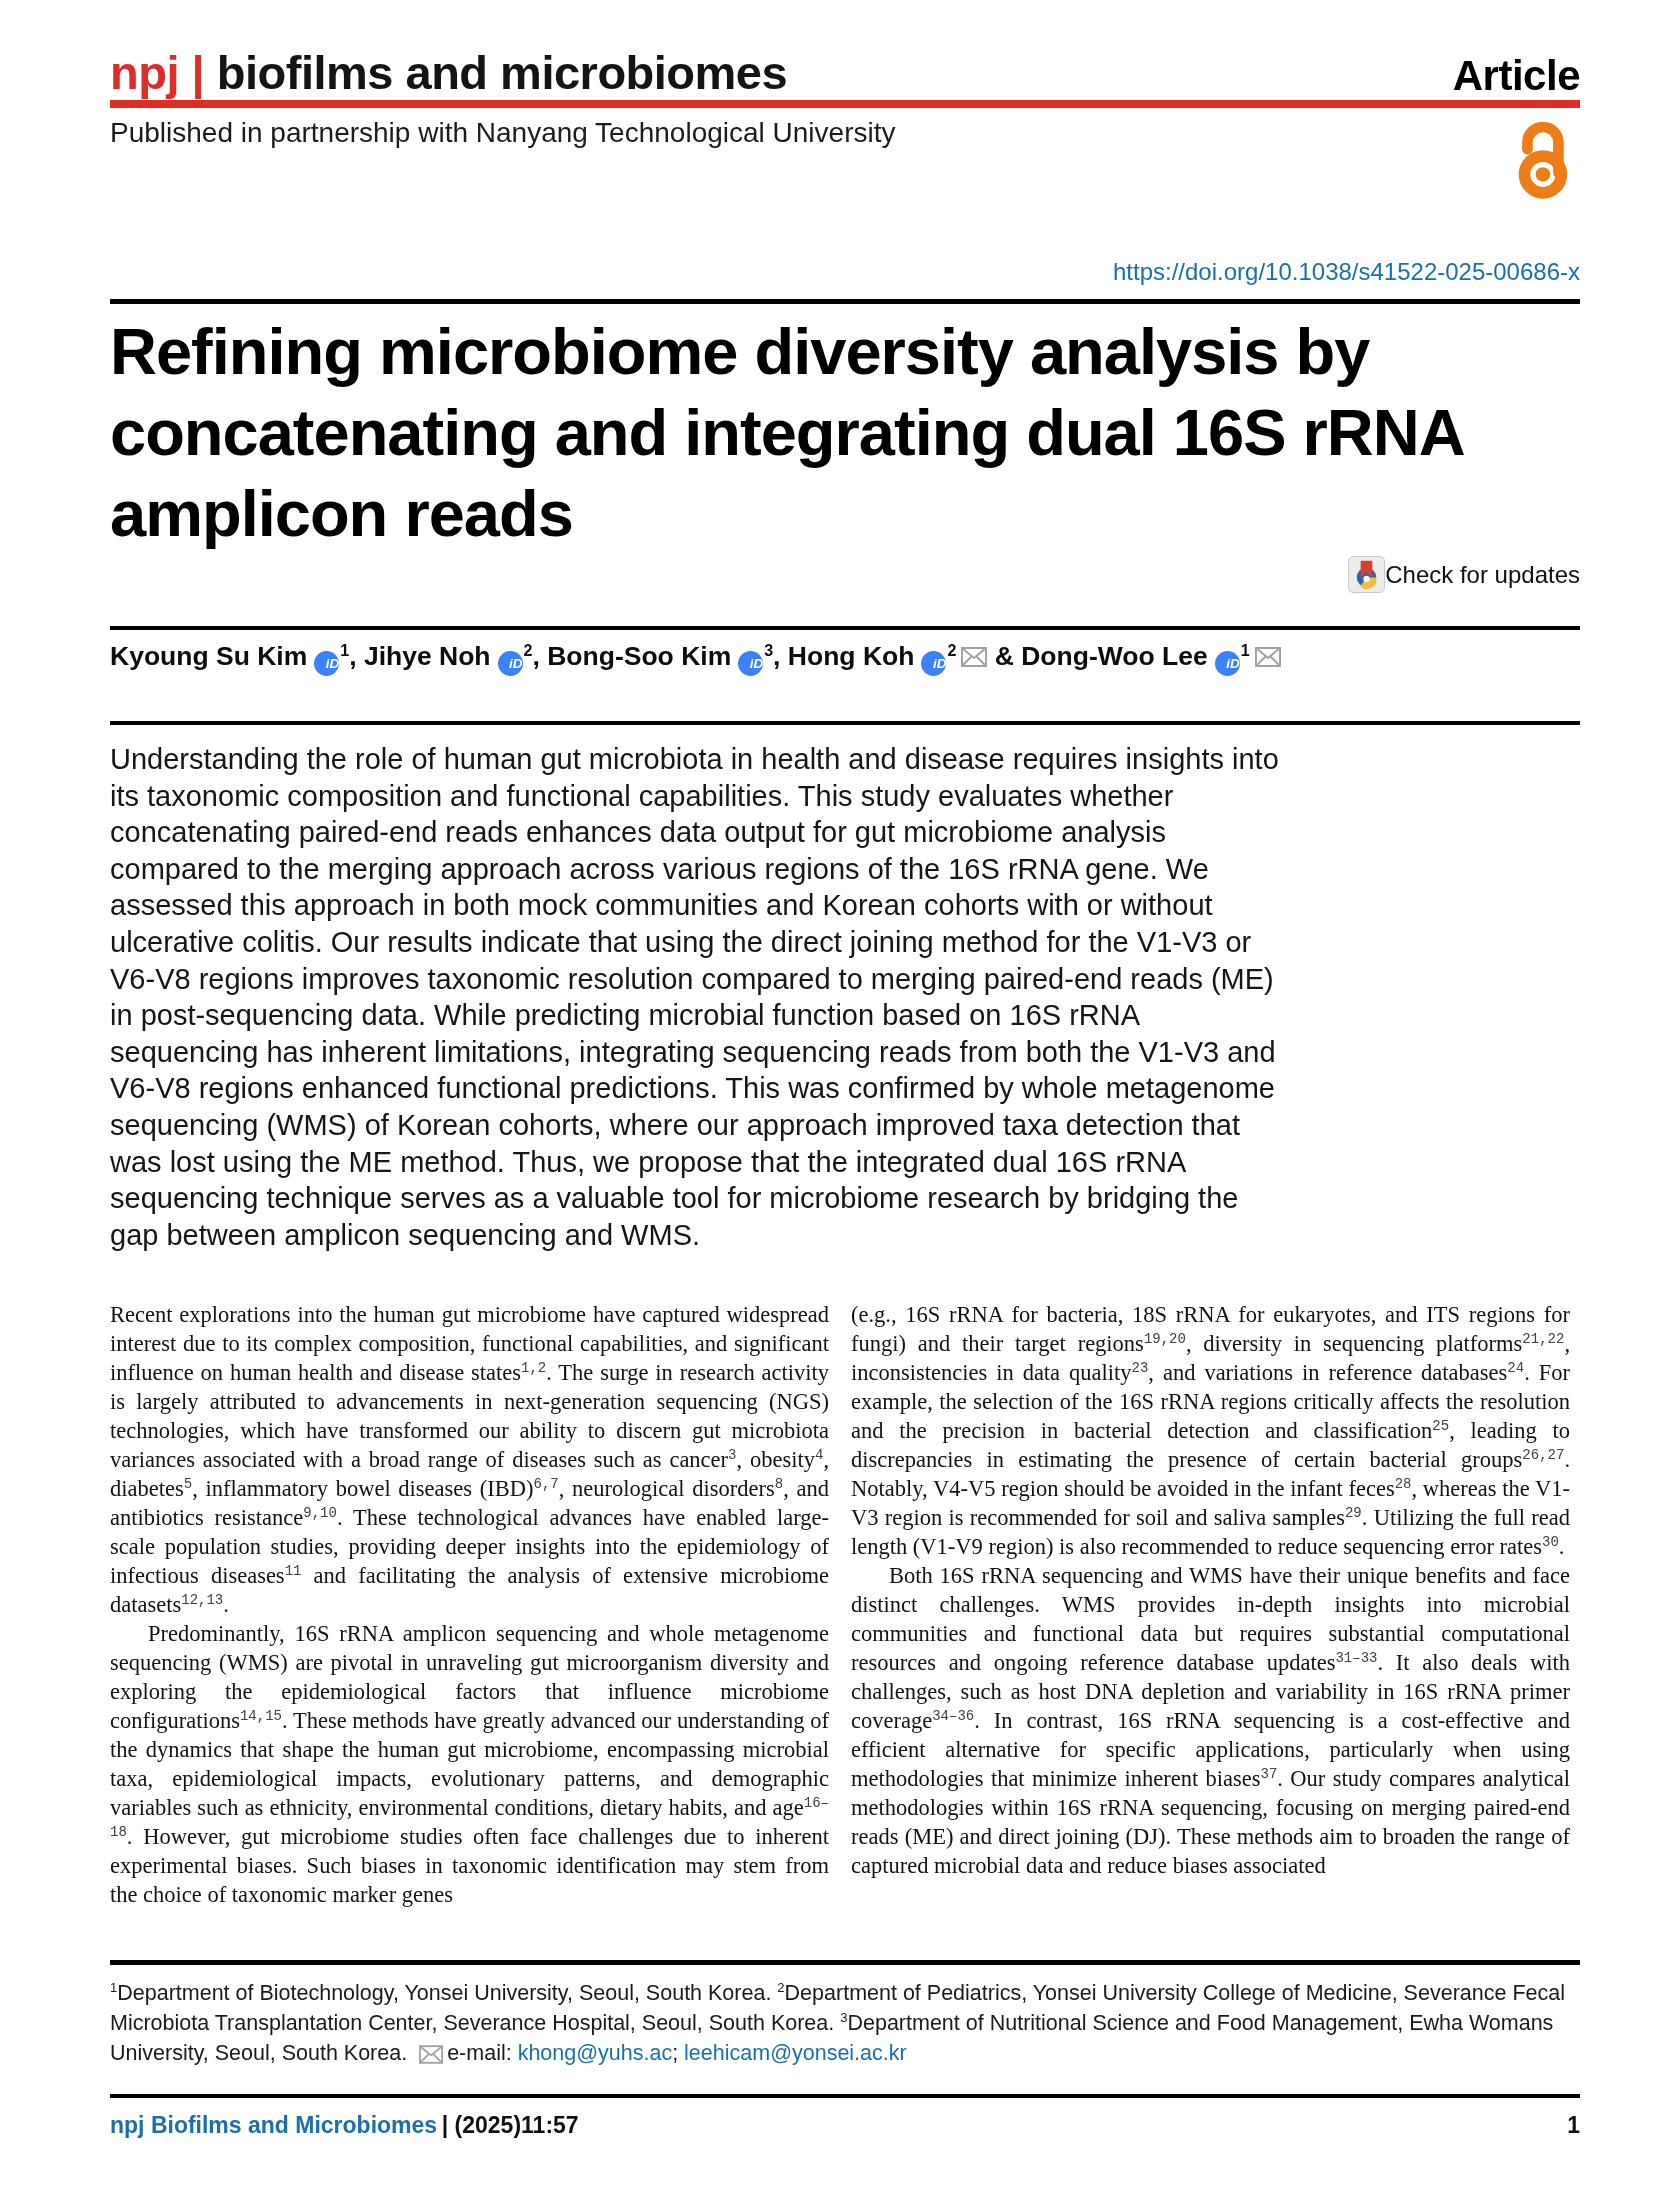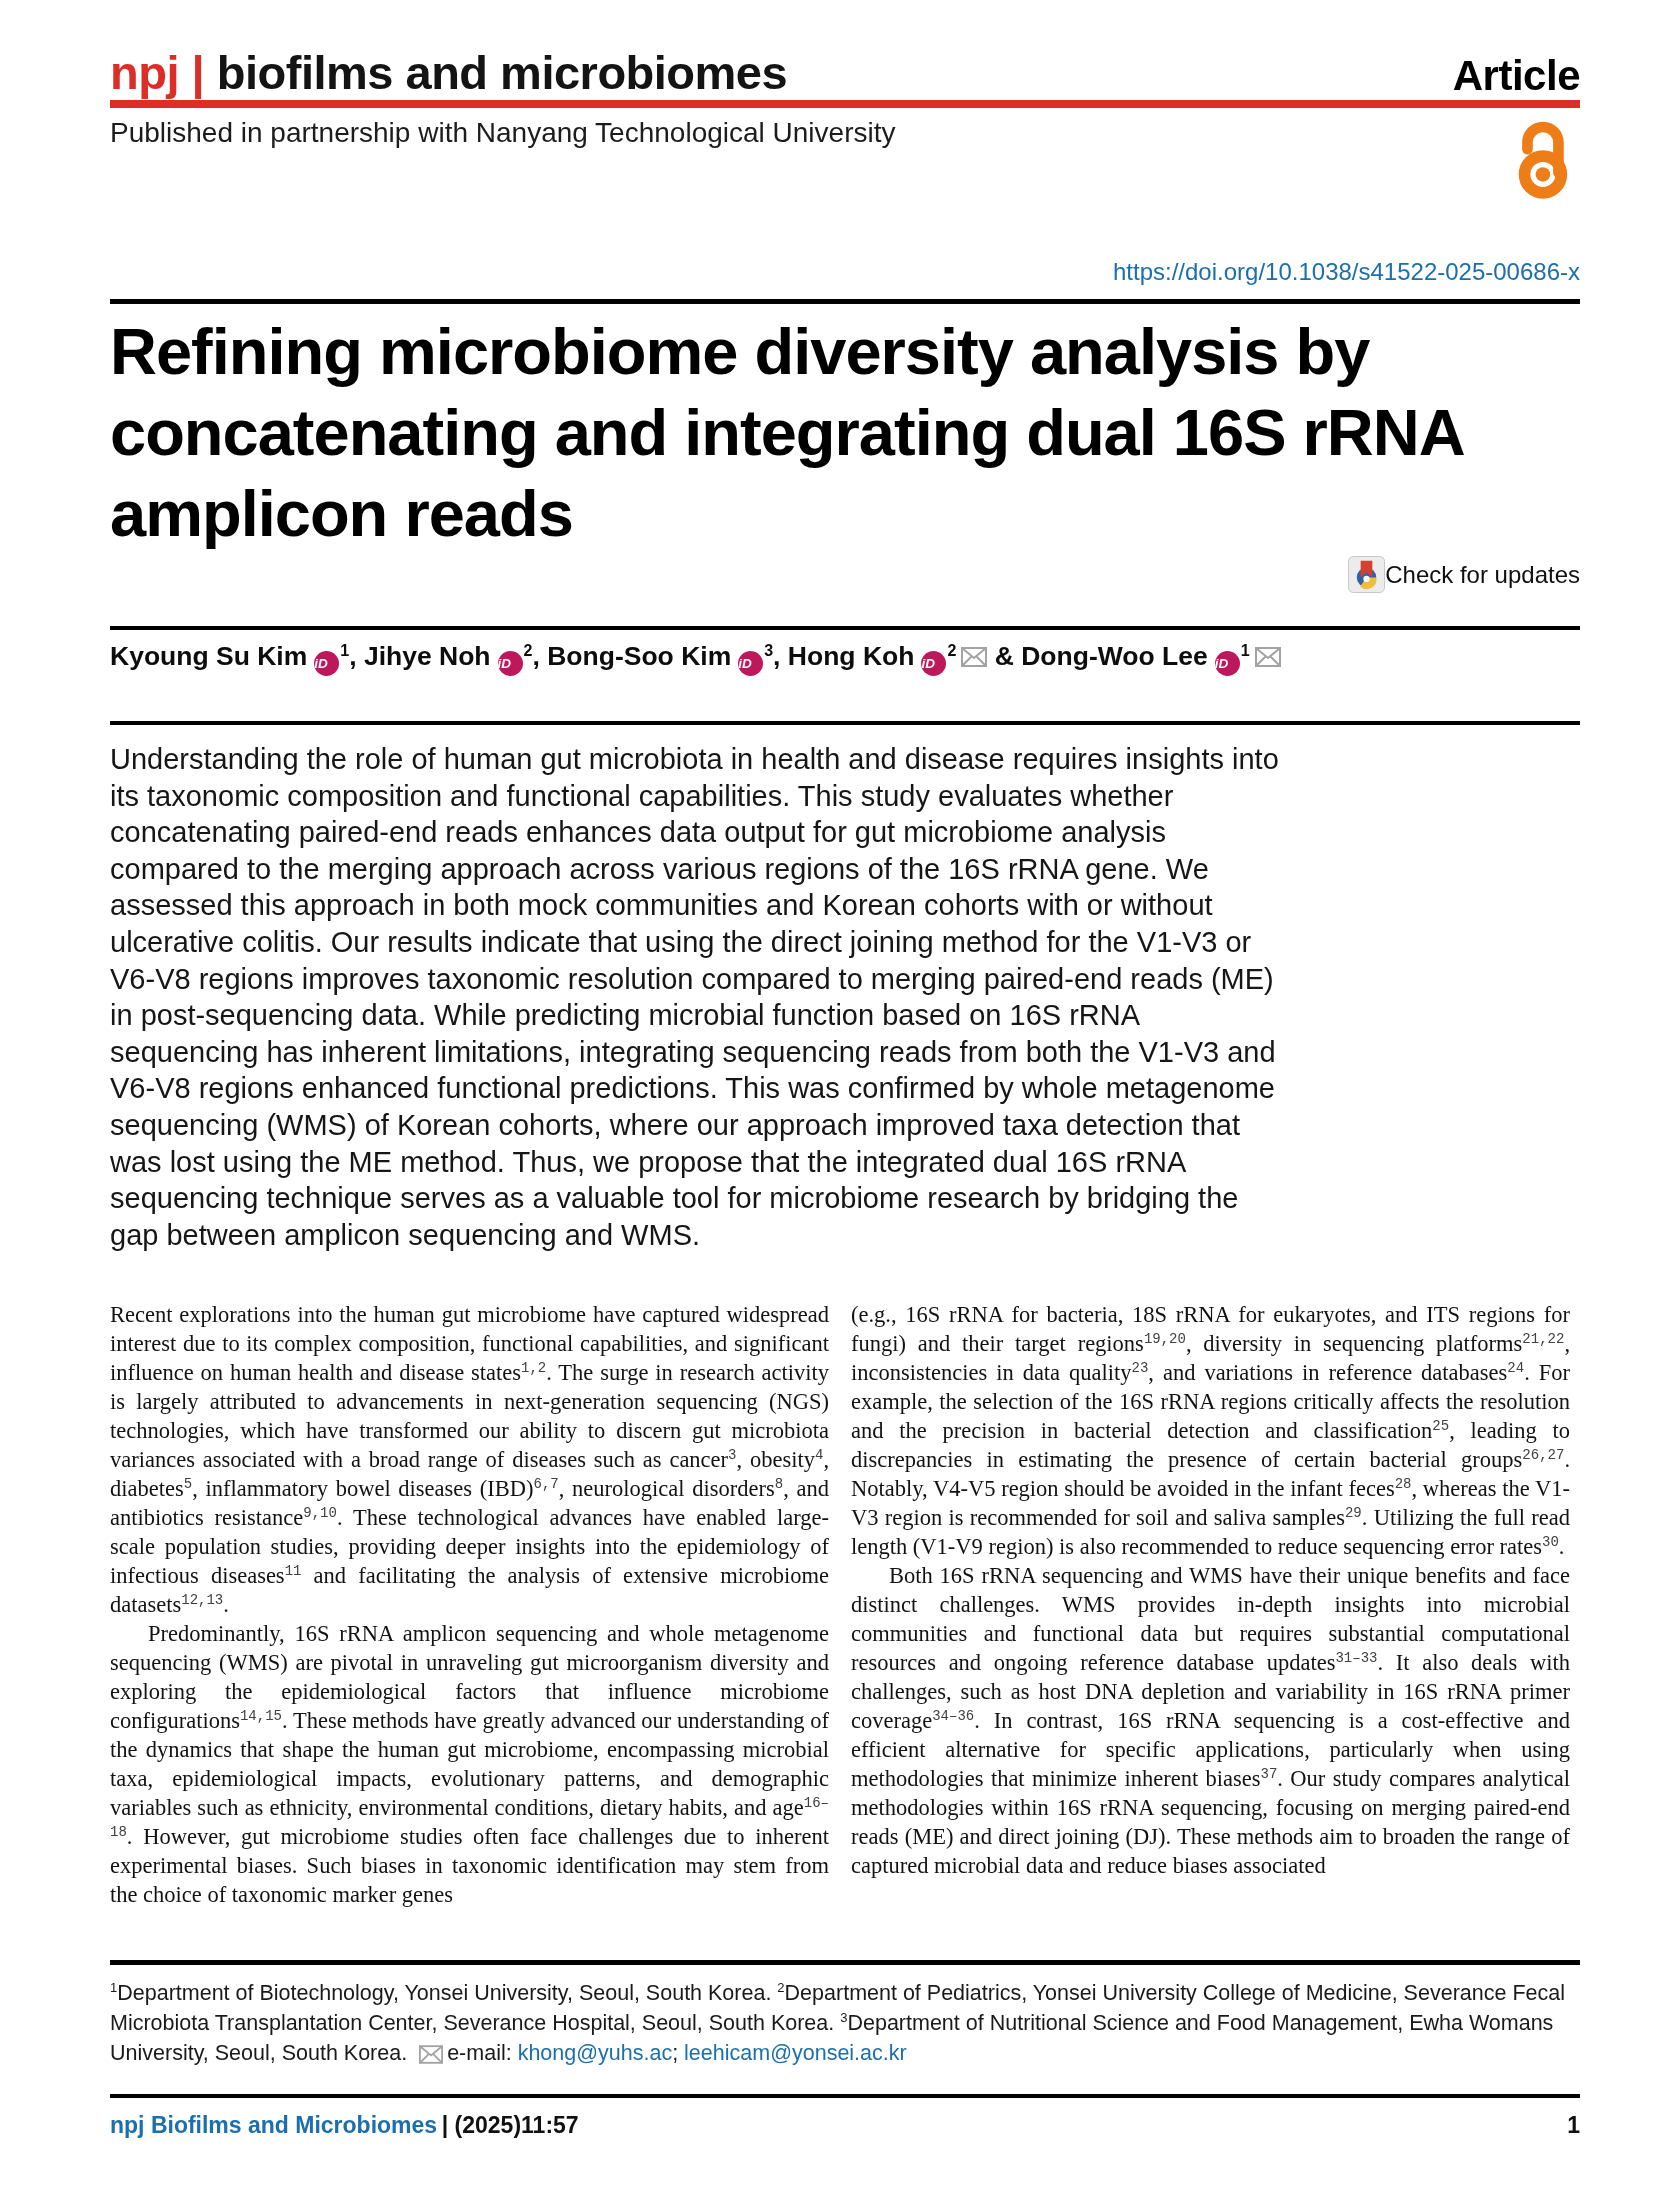--- a/index.html
+++ b/index.html
@@ -19,21 +19,21 @@
 
   .doi{position:absolute;top:258px;right:74px;font-size:24px;color:#1b6fad;text-decoration:none;}
 
   .rule1{top:299px;height:5px;}
   .title{position:absolute;left:110px;top:311px;width:1492px;font-size:65px;line-height:81px;font-weight:700;letter-spacing:-1px;color:#000;}
 
   .check-row{position:absolute;top:556px;right:74px;display:flex;align-items:center;gap:0;font-size:24px;color:#111;cursor:pointer;}
 
   .rule2{top:626px;height:4px;}
   .authors{position:absolute;left:110px;top:641px;font-size:26.5px;font-weight:700;color:#0d0d0d;white-space:nowrap;}
-  .orcid{display:inline-block;width:25px;height:25px;border-radius:50%;background:#be185d;color:#fff;font-size:13.5px;font-weight:700;font-style:italic;text-align:left;line-height:25px;margin:0 1px 0 7px;vertical-align:-3px;}
+  .orcid{display:inline-block;width:25px;height:25px;border-radius:50%;background:#3b82f6;color:#fff;font-size:13.5px;font-weight:700;font-style:italic;text-align:right;line-height:25px;margin:0 1px 0 7px;vertical-align:-3px;}
   .asup{font-size:16px;font-weight:700;vertical-align:9px;line-height:0;}
   .env{vertical-align:-2px;margin-left:5px;}
 
   .rule3{top:721px;height:4px;}
   .abstract{position:absolute;left:110px;top:741px;width:1178px;font-size:29px;line-height:36.6px;color:#161616;}
 
   .columns{position:absolute;left:110px;top:1300px;width:1460px;display:flex;gap:22px;}
   .col{flex:1;min-width:0;}
   .col p{margin:0;text-align:justify;font-family:"Liberation Serif",serif;font-size:22.5px;line-height:29px;color:#121212;}
   .col p + p{text-indent:38px;}

